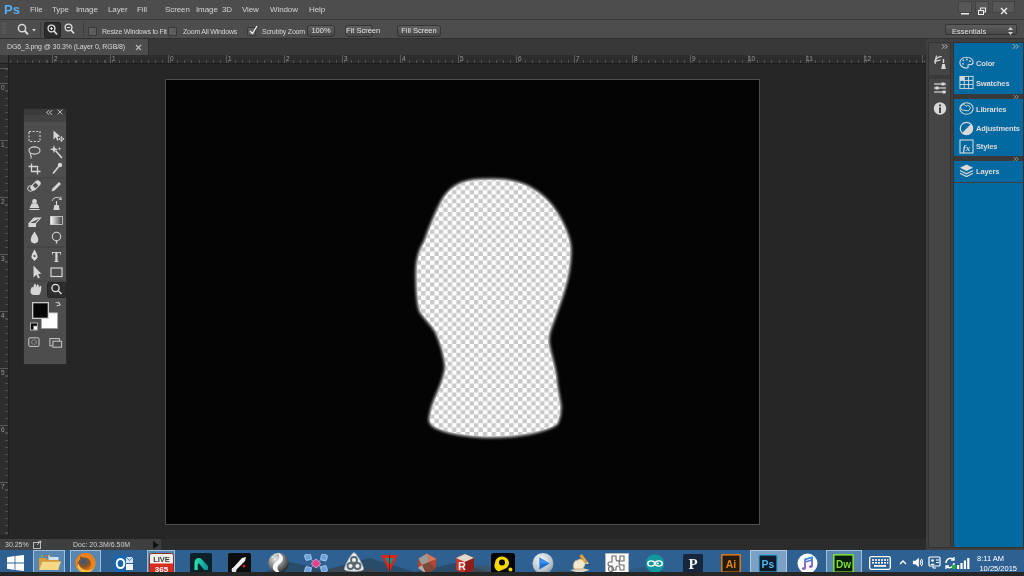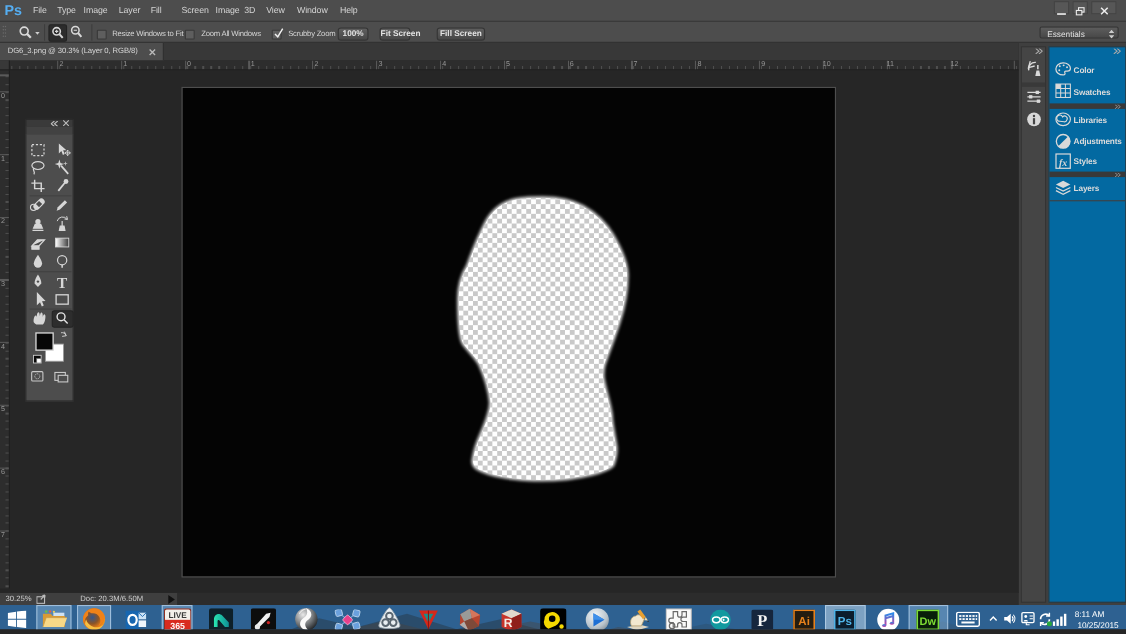--- a/index.html
+++ b/index.html
@@ -14,21 +14,21 @@
   .mi { position:absolute; top:5px; color:#d4d4d4; font-size:8px; letter-spacing:-0.1px; }
   .winbtn { position:absolute; top:1px; height:12px; background:#575757; border:1px solid #434343;
     color:#ececec; text-align:center; }
 
   
   #optbar { position:absolute; left:0; top:19px; width:1024px; height:20px; background:#4d4d4d;
     border-top:1px solid #3a3a3a; border-bottom:1px solid #313131; }
   .opt-txt { position:absolute; color:#d6d6d6; font-size:7px; top:8px; white-space:nowrap; letter-spacing:-0.22px; }
   .opt-btn { position:absolute; top:4.5px; height:12px; white-space:nowrap; background:linear-gradient(#5f5f5f,#474747);
     border:1px solid #353535; border-radius:3px; color:#e4e4e4; font-size:7.5px;
-    text-align:center; line-height:10.5px; font-weight:bold; }
+    text-align:center; line-height:10.5px; font-weight:normal; }
   .cbox { position:absolute; top:7px; width:9px; height:9px; background:#5e5e5e; border:1px solid #393939; border-radius:1px; }
   .vsep { position:absolute; top:2px; width:1px; height:15px; background:#3d3d3d; }
 
   
   #tabbar { position:absolute; left:0; top:39px; width:926px; height:16px; background:#383838; }
   #tab1 { position:absolute; left:0; top:0; width:149px; height:16px; background:#4d4d4d;
     color:#d8d8d8; font-size:7px; letter-spacing:-0.1px; line-height:16px; padding-left:7px; border-right:1px solid #2e2e2e; }
   #dockbg { position:absolute; left:926px; top:39px; width:98px; height:511px; background:#3f3f3f; }
 
   

